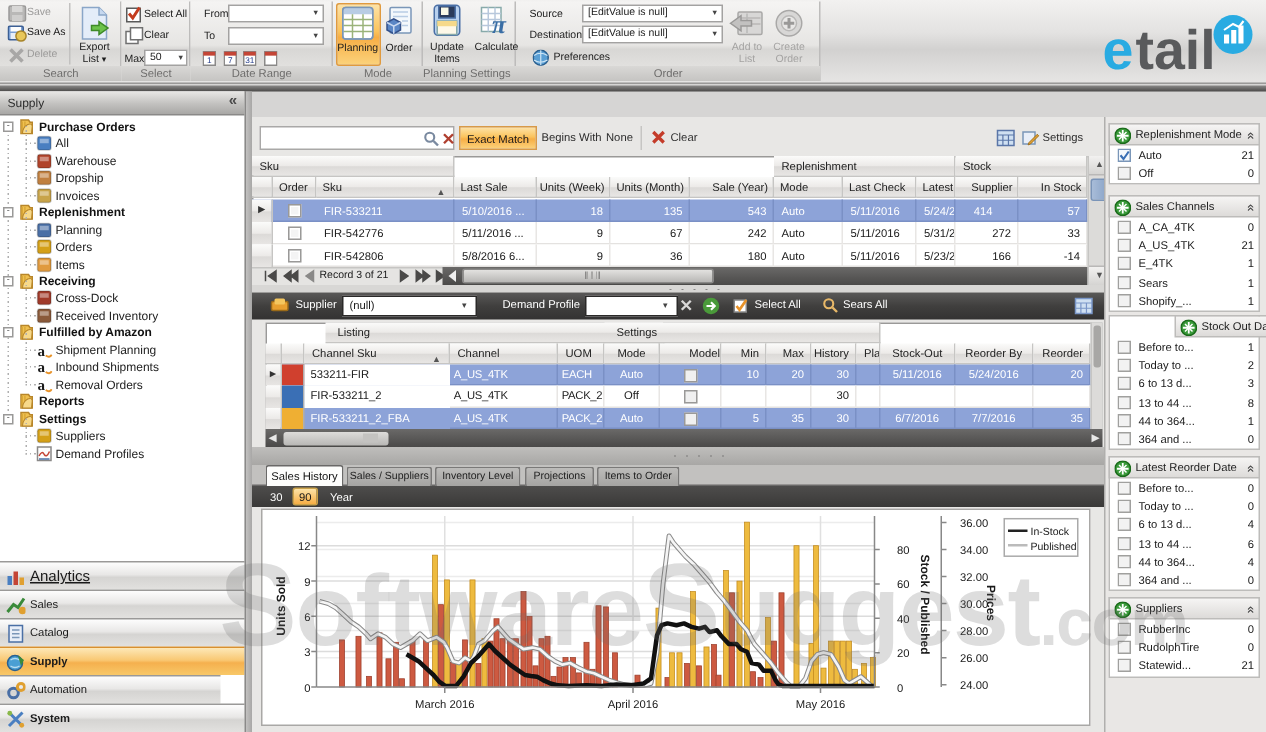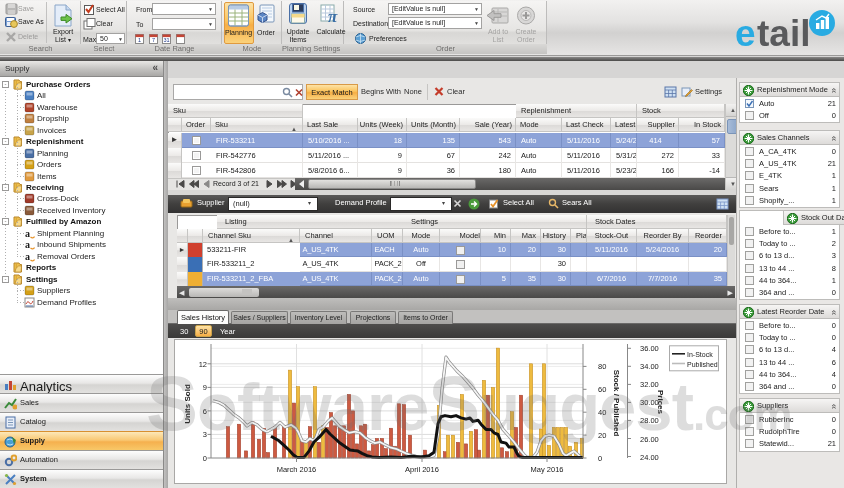--- a/index.html
+++ b/index.html
@@ -379,21 +379,21 @@
     </div>
     <div class="ab txt" style="left:37px;top:297px;font-size:8px;color:#222;line-height:11px;">Demand Profiles</div>
     <div class="ab" style="left:0;top:374px;width:163px;height:19px;background:linear-gradient(180deg,#fdfdfd,#e8e7e6 45%,#d5d4d2 55%,#e2e1df);border-top:1px solid #9a9998;">
       <div style="position:absolute;left:4px;top:3px;width:13px;height:13px;">
         <svg width="13" height="13">
           <rect x="1" y="6" width="3" height="6" fill="#4a7fc1"></rect>
           <rect x="5" y="3" width="3" height="9" fill="#c44536"></rect>
           <rect x="9" y="7" width="3" height="5" fill="#e0a030"></rect>
         </svg>
       </div>
-      <div class="txt" style="position:absolute;left:20px;top:4px;font-size:13px;color:#1a1a1a;">Analytics</div>
+      <div class="txt" style="position:absolute;left:20px;top:4px;font-size:10px;color:#1a1a1a;text-decoration:underline;">Analytics</div>
     </div>
     <div class="ab" style="left:0;top:393px;width:163px;height:19px;background:linear-gradient(180deg,#fdfdfd,#e8e7e6 45%,#d5d4d2 55%,#e2e1df);border-top:1px solid #9a9998;">
       <div style="position:absolute;left:4px;top:3px;width:13px;height:13px;">
         <svg width="13" height="13">
           <path d="M1 11 L5 6 L8 8 L12 2" stroke="#3a8a3a" stroke-width="2" fill="none"></path>
           <circle cx="11" cy="10" r="2.5" fill="#e0a030"></circle>
         </svg>
       </div>
       <div class="txt" style="position:absolute;left:20px;top:4px;font-size:7.5px;color:#1a1a1a;">Sales</div>
     </div>
@@ -409,21 +409,21 @@
     <div class="ab" style="left:0;top:431px;width:163px;height:19px;background:linear-gradient(180deg,#fde8b8,#f9c873 45%,#f5b04e 55%,#f8c868);border-top:1px solid #d89030;">
       <div style="position:absolute;left:4px;top:3px;width:13px;height:13px;">
         <svg width="13" height="13">
           <circle cx="6" cy="7" r="5" fill="#4a9fd4" stroke="#2a6090"></circle>
           <path d="M3 5 q3 -2 6 0 M3 9 q3 2 6 0" stroke="#b8dcf0" fill="none"></path>
           <path d="M8 2 l4 3 -2 4" fill="#3a8a3a"></path>
         </svg>
       </div>
       <div class="txt" style="position:absolute;left:20px;top:4px;font-size:7.5px;color:#1a1a1a;font-weight:bold;">Supply</div>
     </div>
-    <div class="ab" style="left:0;top:450px;width:163px;height:19px;background:linear-gradient(180deg,#fdfdfd,#e8e7e6 45%,#d5d4d2 55%,#e2e1df);border-top:1px solid #9a9998;">
+    <div class="ab" style="left:0;top:450px;width:147px;height:19px;background:linear-gradient(180deg,#fdfdfd,#e8e7e6 45%,#d5d4d2 55%,#e2e1df);border-top:1px solid #9a9998;">
       <div style="position:absolute;left:4px;top:3px;width:13px;height:13px;">
         <svg width="13" height="13">
           <circle cx="5" cy="8" r="3.2" fill="none" stroke="#4a6fa5" stroke-width="2"></circle>
           <circle cx="10" cy="4" r="2.4" fill="none" stroke="#e0a030" stroke-width="2"></circle>
         </svg>
       </div>
       <div class="txt" style="position:absolute;left:20px;top:4px;font-size:7.5px;color:#1a1a1a;">Automation</div>
     </div>
     <div class="ab" style="left:0;top:469px;width:163px;height:19px;background:linear-gradient(180deg,#fdfdfd,#e8e7e6 45%,#d5d4d2 55%,#e2e1df);border-top:1px solid #9a9998;">
       <div style="position:absolute;left:4px;top:3px;width:13px;height:13px;">
@@ -630,21 +630,20 @@
       <div style="position:absolute;left:548px;top:3px;width:13px;height:12px;">
         <svg width="13" height="12">
           <rect x="1" y="1" width="11" height="10" fill="#cfe0f2" stroke="#7a96c8"></rect>
           <path d="M1 4 h11 M4.6 4 v7 M8.3 4 v7 M1 7.5 h11" stroke="#7a96c8" stroke-width="0.8"></path>
         </svg>
       </div>
     </div>
     <div class="ab" style="left:177px;top:215px;width:558px;height:71px;background:#fff;border:1px solid #9a9998;"></div>
     <div class="ab txt" style="left:177px;top:215px;width:226px;height:14px;background:linear-gradient(180deg,#fbfbfa,#eceae8 50%,#dcdad8 55%,#e8e6e4);border-right:1px solid #c6c5c3;border-bottom:1px solid #c6c5c3;font-size:7.5px;color:#222;line-height:14px;padding-left:8px;overflow:hidden;margin-left:40px;">Listing</div>
     <div class="ab txt" style="left:403px;top:215px;width:184px;height:14px;background:linear-gradient(180deg,#fbfbfa,#eceae8 50%,#dcdad8 55%,#e8e6e4);border-right:1px solid #c6c5c3;border-bottom:1px solid #c6c5c3;font-size:7.5px;color:#222;line-height:14px;padding-left:8px;overflow:hidden;">Settings</div>
-    <div class="ab txt" style="left:587px;top:215px;width:140px;height:14px;background:linear-gradient(180deg,#fbfbfa,#eceae8 50%,#dcdad8 55%,#e8e6e4);border-right:1px solid #c6c5c3;border-bottom:1px solid #c6c5c3;font-size:7.5px;color:#222;line-height:14px;padding-left:8px;overflow:hidden;">Stock Dates</div>
     <div class="ab txt" style="left:177px;top:229px;width:11px;height:14px;background:linear-gradient(180deg,#fbfbfa,#eceae8 50%,#dcdad8 55%,#e8e6e4);border-right:1px solid #c6c5c3;border-bottom:1px solid #c6c5c3;font-size:7.5px;color:#222;line-height:14px;padding-left:5px;overflow:hidden;"></div>
     <div class="ab txt" style="left:188px;top:229px;width:15px;height:14px;background:linear-gradient(180deg,#fbfbfa,#eceae8 50%,#dcdad8 55%,#e8e6e4);border-right:1px solid #c6c5c3;border-bottom:1px solid #c6c5c3;font-size:7.5px;color:#222;line-height:14px;padding-left:5px;overflow:hidden;"></div>
     <div class="ab txt" style="left:203px;top:229px;width:97px;height:14px;background:linear-gradient(180deg,#fbfbfa,#eceae8 50%,#dcdad8 55%,#e8e6e4);border-right:1px solid #c6c5c3;border-bottom:1px solid #c6c5c3;font-size:7.5px;color:#222;line-height:14px;padding-left:5px;overflow:hidden;">Channel Sku<span style="position:absolute;right:5px;top:4px;font-size:6px;color:#555;">▲</span></div>
     <div class="ab txt" style="left:300px;top:229px;width:72px;height:14px;background:linear-gradient(180deg,#fbfbfa,#eceae8 50%,#dcdad8 55%,#e8e6e4);border-right:1px solid #c6c5c3;border-bottom:1px solid #c6c5c3;font-size:7.5px;color:#222;line-height:14px;padding-left:5px;overflow:hidden;">Channel</div>
     <div class="ab txt" style="left:372px;top:229px;width:31px;height:14px;background:linear-gradient(180deg,#fbfbfa,#eceae8 50%,#dcdad8 55%,#e8e6e4);border-right:1px solid #c6c5c3;border-bottom:1px solid #c6c5c3;font-size:7.5px;color:#222;line-height:14px;padding-left:5px;overflow:hidden;">UOM</div>
     <div class="ab txt" style="left:403px;top:229px;width:37px;height:14px;background:linear-gradient(180deg,#fbfbfa,#eceae8 50%,#dcdad8 55%,#e8e6e4);border-right:1px solid #c6c5c3;border-bottom:1px solid #c6c5c3;font-size:7.5px;color:#222;line-height:14px;text-align:center;overflow:hidden;">Mode</div>
     <div class="ab txt" style="left:440px;top:229px;width:41px;height:14px;background:linear-gradient(180deg,#fbfbfa,#eceae8 50%,#dcdad8 55%,#e8e6e4);border-right:1px solid #c6c5c3;border-bottom:1px solid #c6c5c3;font-size:7.5px;color:#222;line-height:14px;text-align:right;overflow:hidden;">Model</div>
     <div class="ab txt" style="left:481px;top:229px;width:30px;height:14px;background:linear-gradient(180deg,#fbfbfa,#eceae8 50%,#dcdad8 55%,#e8e6e4);border-right:1px solid #c6c5c3;border-bottom:1px solid #c6c5c3;font-size:7.5px;color:#222;line-height:14px;text-align:right;padding-right:4px;overflow:hidden;">Min</div>
     <div class="ab txt" style="left:511px;top:229px;width:30px;height:14px;background:linear-gradient(180deg,#fbfbfa,#eceae8 50%,#dcdad8 55%,#e8e6e4);border-right:1px solid #c6c5c3;border-bottom:1px solid #c6c5c3;font-size:7.5px;color:#222;line-height:14px;text-align:right;padding-right:4px;overflow:hidden;">Max</div>
     <div class="ab txt" style="left:541px;top:229px;width:30px;height:14px;background:linear-gradient(180deg,#fbfbfa,#eceae8 50%,#dcdad8 55%,#e8e6e4);border-right:1px solid #c6c5c3;border-bottom:1px solid #c6c5c3;font-size:7.5px;color:#222;line-height:14px;text-align:right;padding-right:4px;overflow:hidden;">History</div>

